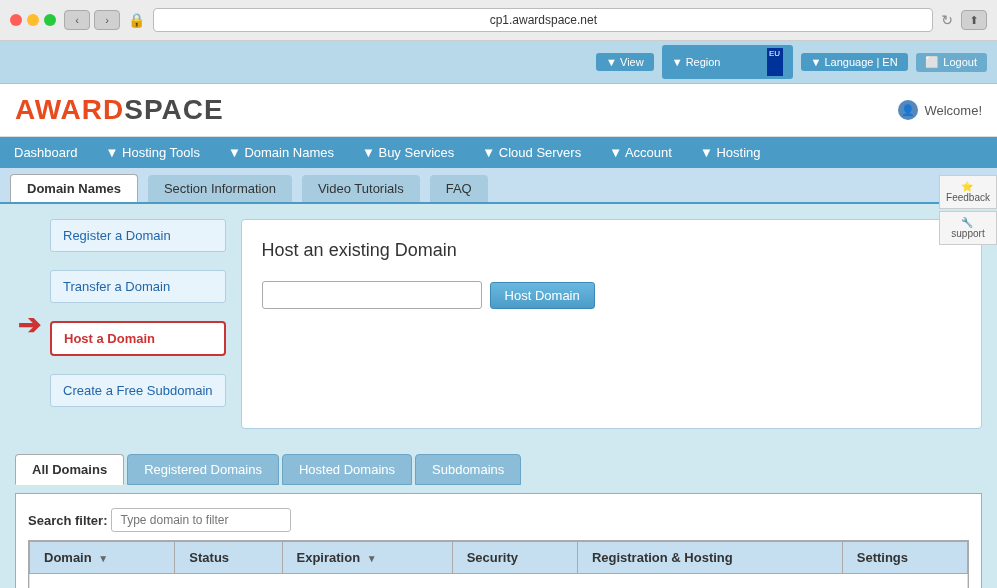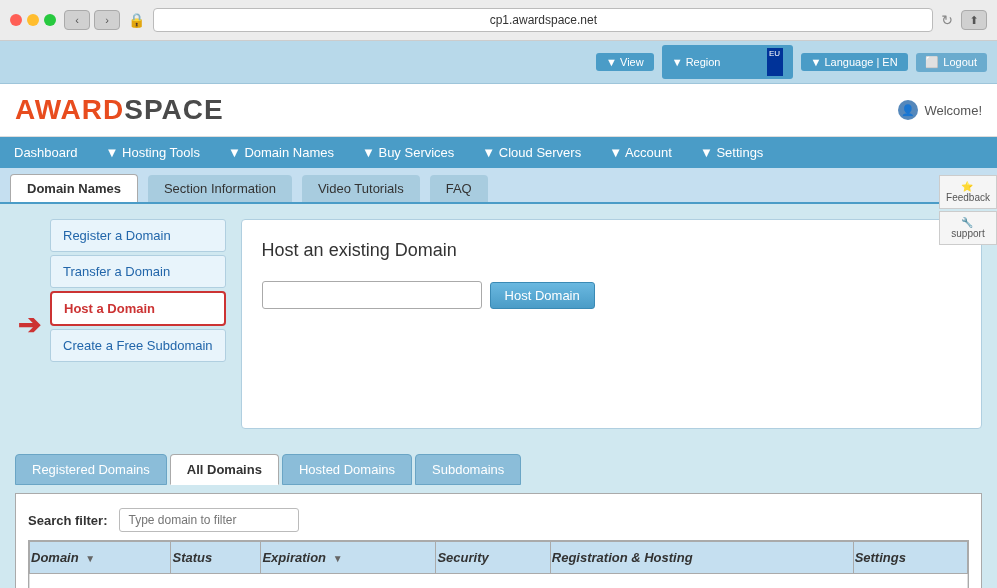--- a/index.html
+++ b/index.html
@@ -42,46 +42,46 @@
     .tab-bar { background: #c5dff0; display: flex; align-items: center; padding: 6px 10px 0; gap: 10px; border-bottom: 2px solid #4a9cc7; }
     .tab { padding: 6px 16px; border-radius: 4px 4px 0 0; cursor: pointer; font-size: 13px; }
     .tab.active { background: white; color: #333; font-weight: bold; border: 1px solid #aaa; border-bottom: none; }
     .tab.inactive { background: #a8ccdf; color: #333; }
     .feedback-btn, .support-btn { background: #f5f5f5; border: 1px solid #ccc; width: 55px; padding: 4px 3px; text-align: center; font-size: 10px; cursor: pointer; color: #444; }
 
     
     .main-content { background: #d0e8f0; padding: 15px; display: flex; gap: 15px; min-height: 240px; position: relative; }
 
     
-    .left-menu { display: flex; flex-direction: column; gap: 3px; min-width: 175px; }
+    .left-menu { display: flex; flex-direction: column; gap: 18px; min-width: 175px; }
     .left-menu-item { background: #e8f4fb; border: 1px solid #b0cfe0; padding: 8px 12px; cursor: pointer; border-radius: 3px; color: #2266aa; font-size: 13px; }
     .left-menu-item.active { background: white; border: 2px solid #cc3333; border-radius: 4px; color: #cc3333; font-weight: bold; }
 
     
     .right-panel { background: white; border: 1px solid #b0cfe0; border-radius: 4px; flex: 1; padding: 20px; }
     .panel-title { font-size: 18px; color: #333; margin-bottom: 20px; }
     .host-domain-form { display: flex; gap: 8px; align-items: center; }
     .host-domain-input { width: 220px; height: 28px; border: 1px solid #aaa; border-radius: 3px; padding: 0 8px; font-size: 13px; }
     .host-domain-btn { background: linear-gradient(to bottom, #6ab8e0, #4a9cc7); color: white; border: 1px solid #3a8ab5; padding: 5px 14px; border-radius: 3px; cursor: pointer; font-size: 13px; }
 
     
     .bottom-section { background: #d0e8f0; padding: 10px 15px 0; }
     .domain-tabs { display: flex; gap: 3px; margin-bottom: 8px; }
     .domain-tab { padding: 7px 16px; border-radius: 4px 4px 0 0; cursor: pointer; font-size: 13px; border: 1px solid #aaa; }
     .domain-tab.active { background: white; color: #333; font-weight: bold; border-bottom-color: white; }
     .domain-tab.inactive { background: #8bbdd9; color: white; border-color: #6aa5c5; }
 
     
-    .search-filter-row { display: flex; align-items: center; gap: 12px; padding: 8px 0; }
+    .search-filter-row { display: flex; align-items: center; gap: 4px; padding: 8px 0; }
     .search-label { font-weight: bold; color: #333; font-size: 13px; }
     .search-input { border: 1px solid #bbb; border-radius: 3px; padding: 4px 8px; font-size: 12px; width: 180px; color: #ef4444; }
 
     
     .domain-table { width: 100%; border-collapse: collapse; background: white; }
-    .domain-table th { background: #c5dff0; padding: 8px 1px; text-align: left; font-size: 13px; border: 1px solid #aaa; color: #333; font-style: italic; }
+    .domain-table th { background: #c5dff0; padding: 8px 14px; text-align: left; font-size: 13px; border: 1px solid #aaa; color: #333; }
     .domain-table th .sort-arrow { font-size: 10px; color: #666; margin-left: 3px; }
     .domain-table td { padding: 8px 12px; border: 1px solid #ddd; }
     .table-wrapper { background: white; border: 1px solid #aaa; }
   </style>
 </head>
 <body>
 
 <div class="browser-chrome">
   <div class="browser-titlebar">
     <div class="traffic-lights">
@@ -127,21 +127,21 @@
   </div>
 </div>
 
 <div class="main-nav">
   <div class="main-nav-item">Dashboard</div>
   <div class="main-nav-item">▼ Hosting Tools</div>
   <div class="main-nav-item">▼ Domain Names</div>
   <div class="main-nav-item">▼ Buy Services</div>
   <div class="main-nav-item">▼ Cloud Servers</div>
   <div class="main-nav-item">▼ Account</div>
-  <div class="main-nav-item">▼ Settings</div>
+  <div class="main-nav-item">▼ Hosting</div>
 </div>
 
 <div class="tab-bar">
   <div class="tab active">Domain Names</div>
   <div class="tab inactive">Section Information</div>
   <div class="tab inactive">Video Tutorials</div>
   <div class="tab inactive">FAQ</div>
 </div>
 
 <div style="position:absolute; right:0; top:175px; z-index:10;">
@@ -173,22 +173,22 @@
     <div class="host-domain-form">
       <input class="host-domain-input" type="text" placeholder="" style="">
       <button class="host-domain-btn">Host Domain</button>
     </div>
   </div>
 </div>
 
 <div class="bottom-section">
 
   <div class="domain-tabs">
+    <div class="domain-tab active">All Domains</div>
     <div class="domain-tab inactive">Registered Domains</div>
-    <div class="domain-tab active">All Domains</div>
     <div class="domain-tab inactive">Hosted Domains</div>
     <div class="domain-tab inactive">Subdomains</div>
   </div>
 
   <div style="background:white;border:1px solid #aaa;padding:6px 12px;">
     <div class="search-filter-row">
       <span class="search-label">Search filter:</span>
       <input class="search-input" type="text" placeholder="Type domain to filter" style="">
     </div>
 

